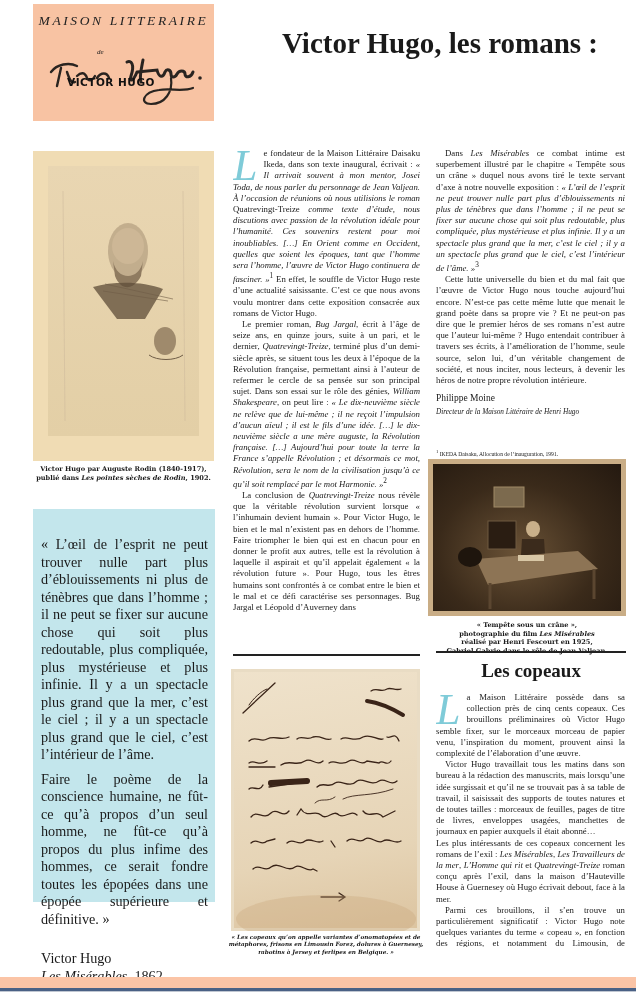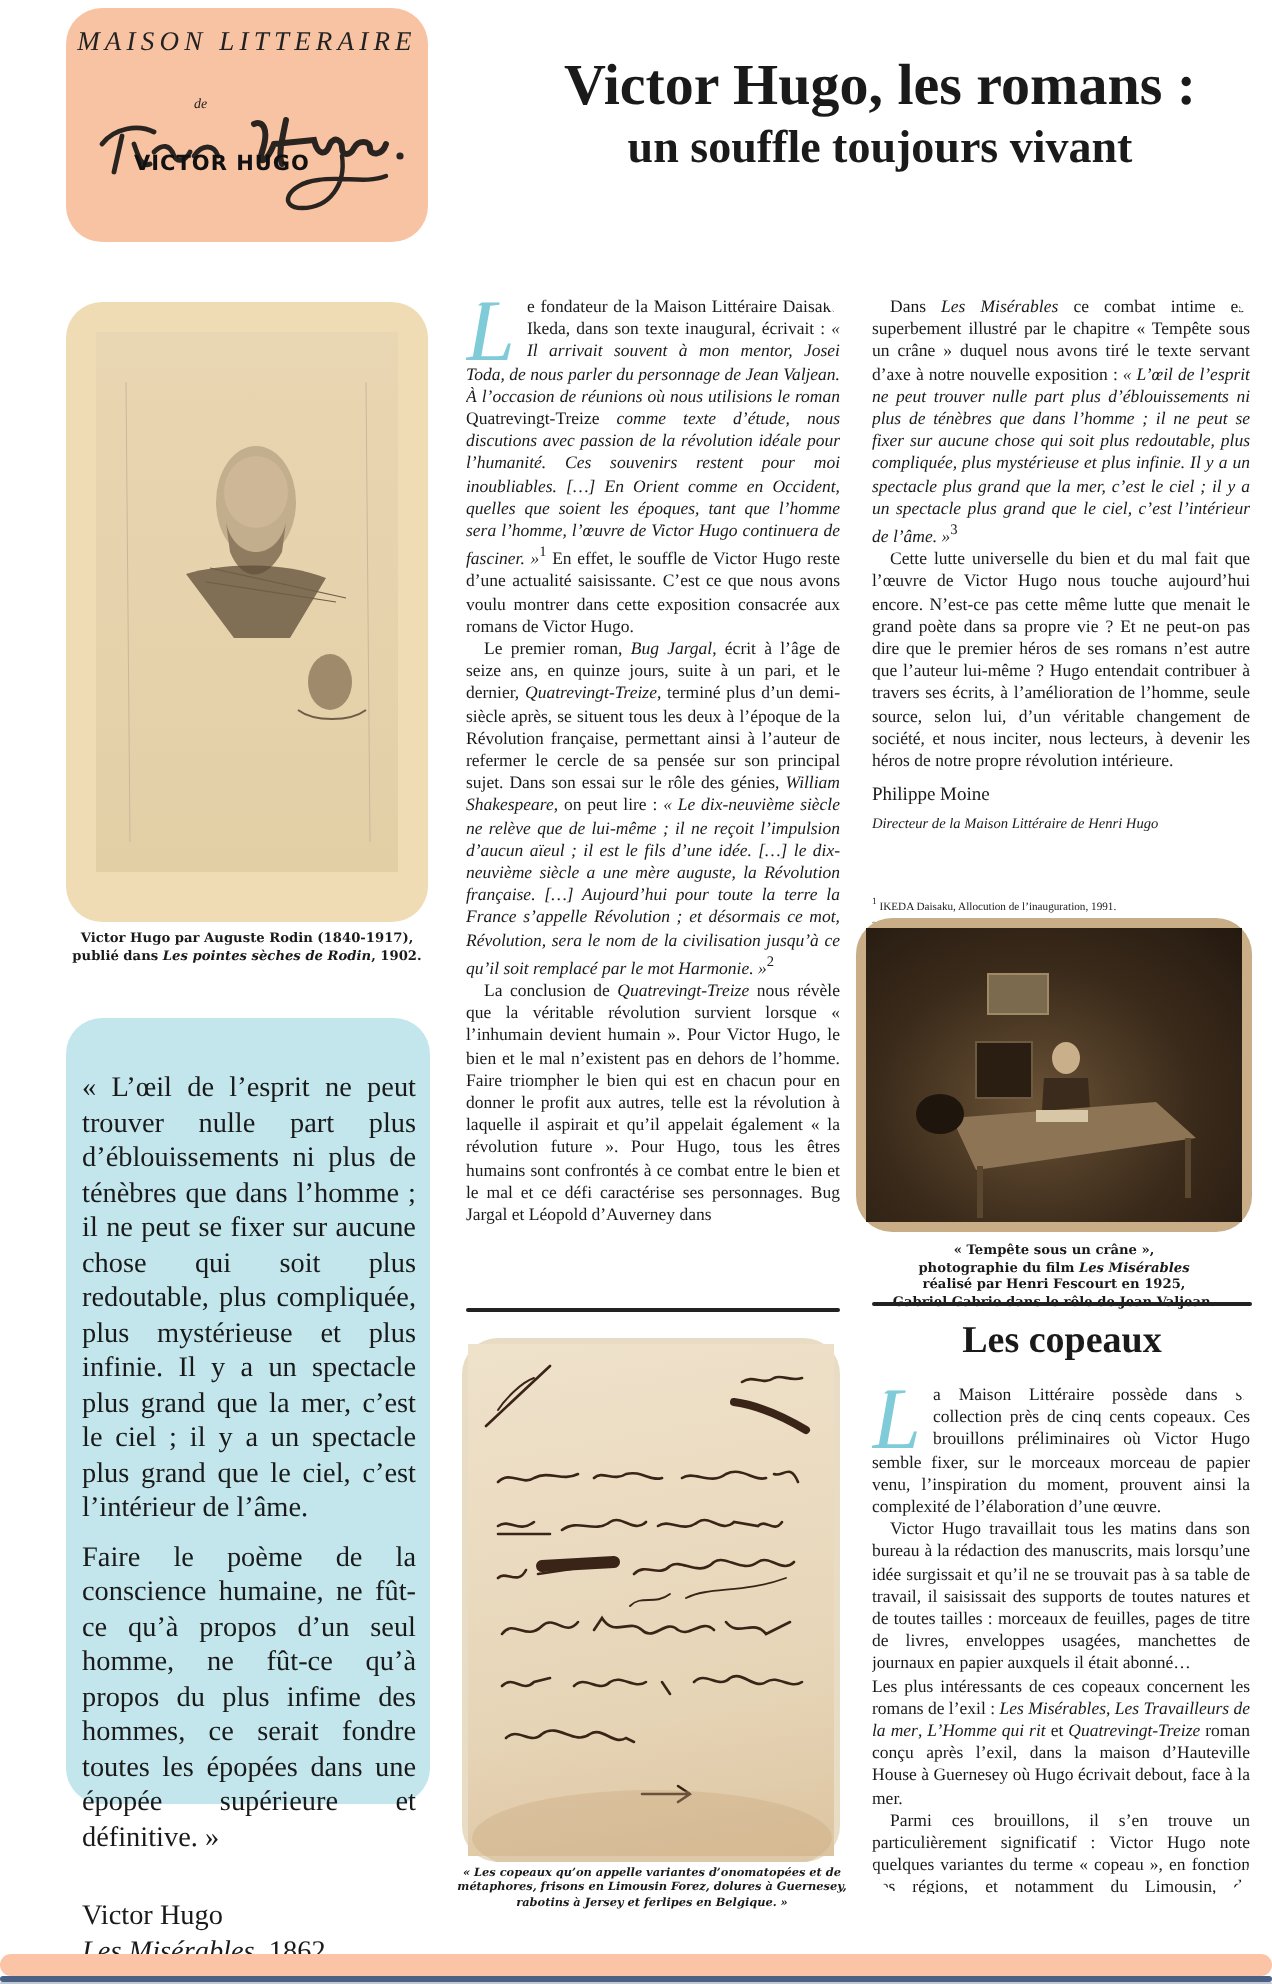--- a/index.html
+++ b/index.html
@@ -1,17 +1,17 @@
 <!DOCTYPE html>
 <html><head>
 <meta charset="utf-8">
 <style>
   html,body{margin:0;padding:0;background:#fff;}
   body{width:636px;height:992px;position:relative;overflow:hidden;font-family:"Liberation Serif","DejaVu Serif",serif;color:#1a1a1a;}
-  .abs{position:absolute;border-radius:18px;}
+  .abs{position:absolute;}
   
   .logo{left:33px;top:4px;width:181px;height:117px;background:#f8c3a3;}
   .logo .maison{position:absolute;left:0;right:0;top:9px;text-align:center;font-style:italic;font-size:13.5px;letter-spacing:2.6px;color:#222;}
   .logo .sig{position:absolute;left:14px;top:38px;width:160px;height:70px;}
   .logo .de{position:absolute;left:64px;top:44px;font-size:7px;font-style:italic;}
   .logo .vh{position:absolute;left:34px;top:72px;font-family:"DejaVu Sans","Liberation Sans",sans-serif;font-weight:bold;font-size:10.5px;letter-spacing:0.5px;color:#111;}
   .journal{left:33px;top:124px;width:181px;text-align:center;font-style:italic;font-size:10px;margin-top:48px;}
   
   .title{left:250px;top:28px;width:380px;text-align:center;font-weight:bold;line-height:1.05;}
   .title .t1{font-size:29px;display:block;}
@@ -65,21 +65,20 @@
     <path d="M124 36 C126 50 118 62 104 62 C92 62 96 50 112 48 C124 46 136 50 146 46" stroke="#2a2420" stroke-width="2.2" fill="none" stroke-linecap="round"></path>
     <circle cx="153" cy="36" r="1.8" fill="#2a2420"></circle>
   </svg>
   <div class="de">de</div>
   <div class="vh">VICTOR HUGO</div>
 </div>
 <div class="abs journal">Journal N°17 – 2017 – 4.50 €</div>
 
 <div class="abs title">
   <span class="t1">Victor Hugo, les romans :</span>
-  <span class="t2">un souffle toujours vivant</span>
 </div>
 
 <div class="abs portrait">
   <div class="inner"></div>
   <svg width="181" height="310">
     <ellipse cx="95" cy="100" rx="20" ry="28" fill="#b9a484" opacity="0.8"></ellipse>
     <ellipse cx="95" cy="95" rx="16" ry="18" fill="#cdb796"></ellipse>
     <path d="M80 110 C84 130 106 130 110 110 L108 125 C100 140 88 140 82 125Z" fill="#8f7b60"></path>
     <path d="M60 136 C80 130 110 130 130 138 L112 168 L84 168Z" fill="#5d4c38" opacity="0.75"></path>
     <path d="M72 133 L140 148 M70 140 L135 150" stroke="#6f5d47" stroke-width="0.6"></path>

